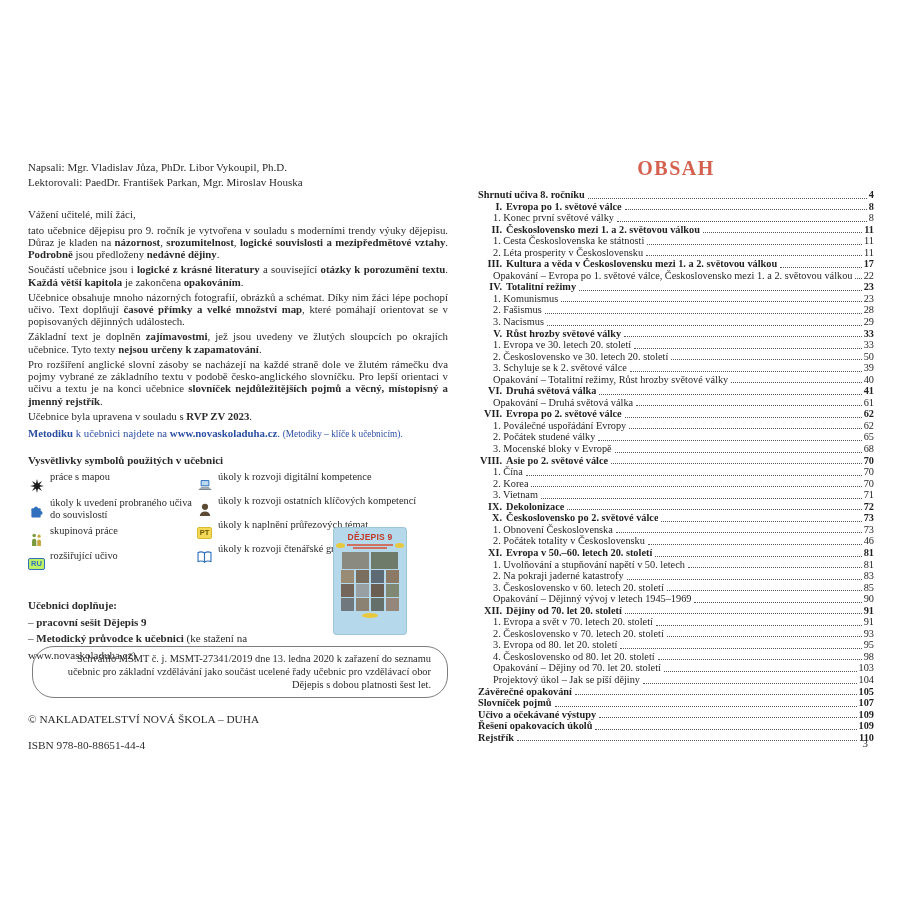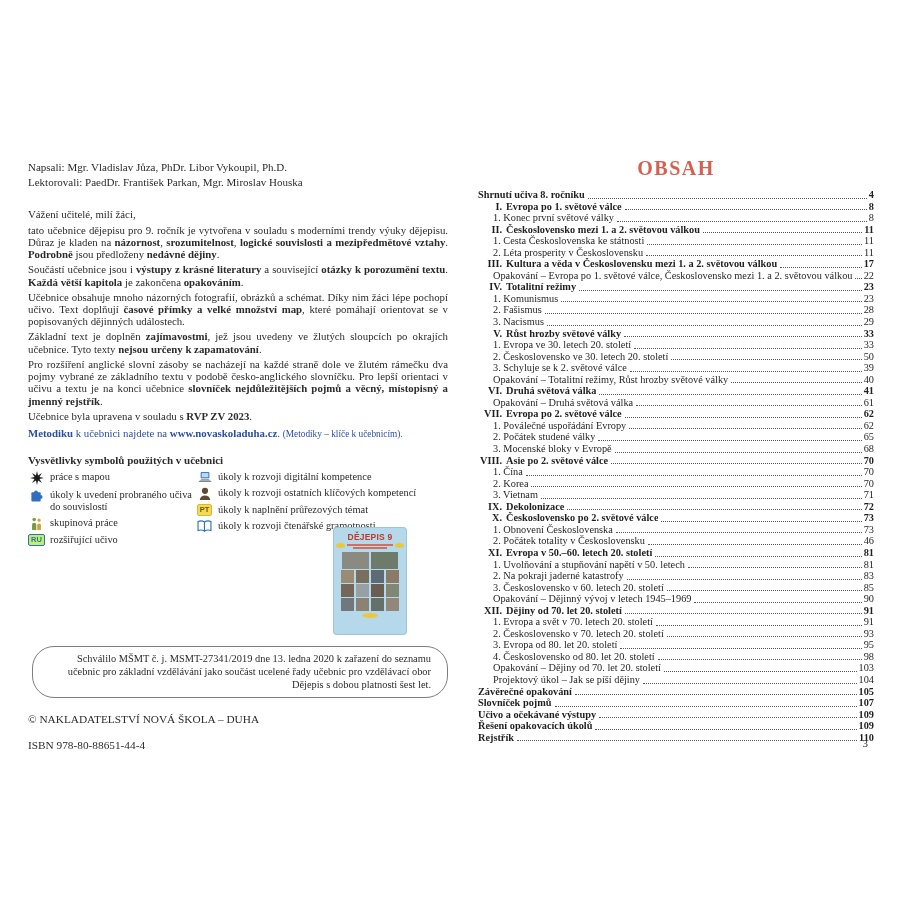--- a/index.html
+++ b/index.html
@@ -15,21 +15,21 @@
   .para{font-size:10.8px;line-height:12.4px;text-align:justify;margin-top:2.5px;}
   .b{font-weight:bold;}
   .sm{font-size:9.3px;}
   .metodika{margin-top:5px;font-size:10.8px;line-height:13px;color:#2b4ea2;}
   .legend{margin-top:13px;}
   .legend-title{font-weight:bold;font-size:11px;}
   .legend-cols{display:flex;margin-top:5px;}
   .legend-col{display:block;}
   .legend-col.first{width:168px;flex:none;}
   .legend-row{display:flex;gap:5px;font-size:10.4px;line-height:12.5px;margin-bottom:3.5px;align-items:flex-start;}
-  .licon{flex:none;width:17px;display:flex;justify-content:center;align-items:flex-end;margin-top:0;}
+  .licon{flex:none;width:17px;display:flex;justify-content:center;align-items:flex-end;margin-top:8px;}
   .badge{display:inline-block;font-family:"Liberation Sans","DejaVu Sans",sans-serif;
          font-size:7.5px;font-weight:bold;padding:1px 2px;border-radius:2px;line-height:8px;}
   .badge.ru-badge{color:#2f6fbe;background:#bef264;border:1px solid #2f6fbe;}
   .badge.pt-badge{color:#6b5600;background:#f3d957;border:1px solid #d8bc30;}
   .supplements{margin-top:24px;width:298px;font-size:11px;line-height:16.5px;}
   .supp-title{font-weight:bold;}
 
   
   .cover{position:absolute;right:42px;top:368px;width:72px;height:106px;background:#b5d9ea;
          border-radius:3px;box-shadow:0 0 0 1px #9ec4d8;}
@@ -70,21 +70,21 @@
   <div class="page left-page">
     <div class="credits">
       <div>Napsali: Mgr. Vladislav Jůza, PhDr. Libor Vykoupil, Ph.D.</div>
       <div>Lektorovali: PaedDr. František Parkan, Mgr. Miroslav Houska</div>
     </div>
 
     <div class="salutation">Vážení učitelé, milí žáci,</div>
 
     <div id="intro-paragraphs">
         <div class="para"><span>tato učebnice dějepisu pro 9. ročník je vytvořena v souladu s moderními trendy výuky dějepisu. Důraz je kladen na </span><span class="b">názornost</span><span>, </span><span class="b">srozumitelnost</span><span>, </span><span class="b">logické souvislosti a mezipředmětové vztahy</span><span>. </span><span class="b">Podrobně</span><span> jsou předloženy </span><span class="b">nedávné dějiny</span><span>.</span></div>
-        <div class="para"><span>Součástí učebnice jsou i </span><span class="b">výstupy z krásné literatury</span><span> a související </span><span class="b">otázky k porozumění textu</span><span>. </span><span class="b">Každá větší kapitola</span><span> je zakončena </span><span class="b">opakováním</span><span>.</span></div>
+        <div class="para"><span>Součástí učebnice jsou i </span><span class="b">logické z krásné literatury</span><span> a související </span><span class="b">otázky k porozumění textu</span><span>. </span><span class="b">Každá větší kapitola</span><span> je zakončena </span><span class="b">opakováním</span><span>.</span></div>
         <div class="para"><span>Učebnice obsahuje mnoho názorných fotografií, obrázků a schémat. Díky nim žáci lépe pochopí učivo. Text doplňují </span><span class="b">časové přímky a velké množství map</span><span>, které pomáhají orientovat se v popisovaných dějinných událostech.</span></div>
         <div class="para"><span>Základní text je doplněn </span><span class="b">zajímavostmi</span><span>, jež jsou uvedeny ve žlutých sloupcích po okrajích učebnice. Tyto texty </span><span class="b">nejsou určeny k zapamatování</span><span>.</span></div>
         <div class="para"><span>Pro rozšíření anglické slovní zásoby se nacházejí na každé straně dole ve žlutém rámečku dva pojmy vybrané ze základního textu v podobě česko-anglického slovníčku. Pro lepší orientaci v učivu a textu je na konci učebnice </span><span class="b">slovníček nejdůležitějších pojmů a věcný, místopisný a jmenný rejstřík</span><span>.</span></div>
         <div class="para"><span>Učebnice byla upravena v souladu s </span><span class="b">RVP ZV 2023</span><span>.</span></div>
       </div>
 
     <div class="metodika" id="methodology-note"><span class="b">Metodiku</span><span> k učebnici najdete na </span><span class="b">www.novaskoladuha.cz</span><span>. </span><span class="sm">(Metodiky – klíče k učebnicím).</span></div>
 
     <div class="legend">
       <div class="legend-title">Vysvětlivky symbolů použitých v učebnici</div>
@@ -159,20 +159,27 @@
                   <path d="M1 1.6 C3.5 0.6 6 0.9 8 2.1 v9.8 C6 10.7 3.5 10.4 1 11.4 z" fill="#ffffff" stroke="#2f6fbe" stroke-width="1.2"></path>
                   <path d="M15 1.6 C12.5 0.6 10 0.9 8 2.1 v9.8 C10 10.7 12.5 10.4 15 11.4 z" fill="#ffffff" stroke="#2f6fbe" stroke-width="1.2"></path>
                 </svg>
               </span>
               <span>úkoly k rozvoji čtenářské gramotnosti</span>
             </div>
           </div>
       </div>
     </div>
 
+    <div class="supplements">
+      <div class="supp-title">Učebnici doplňuje:</div>
+      <div id="supp-items">
+          <div><span>– </span><span class="b">pracovní sešit Dějepis 9</span></div>
+          <div><span>– </span><span class="b">Metodický průvodce k učebnici</span><span> (ke stažení na www.novaskoladuha.cz)</span></div>
+        </div>
+    </div>
 
     <div class="cover">
       <div class="cover-title">DĚJEPIS 9</div>
       <span class="cover-badge bl"></span>
       <span class="cover-badge br"></span>
       <div class="cover-sub">
           <i></i>
           <i></i>
         </div>
       <div class="cover-grid" id="cover-grid">

